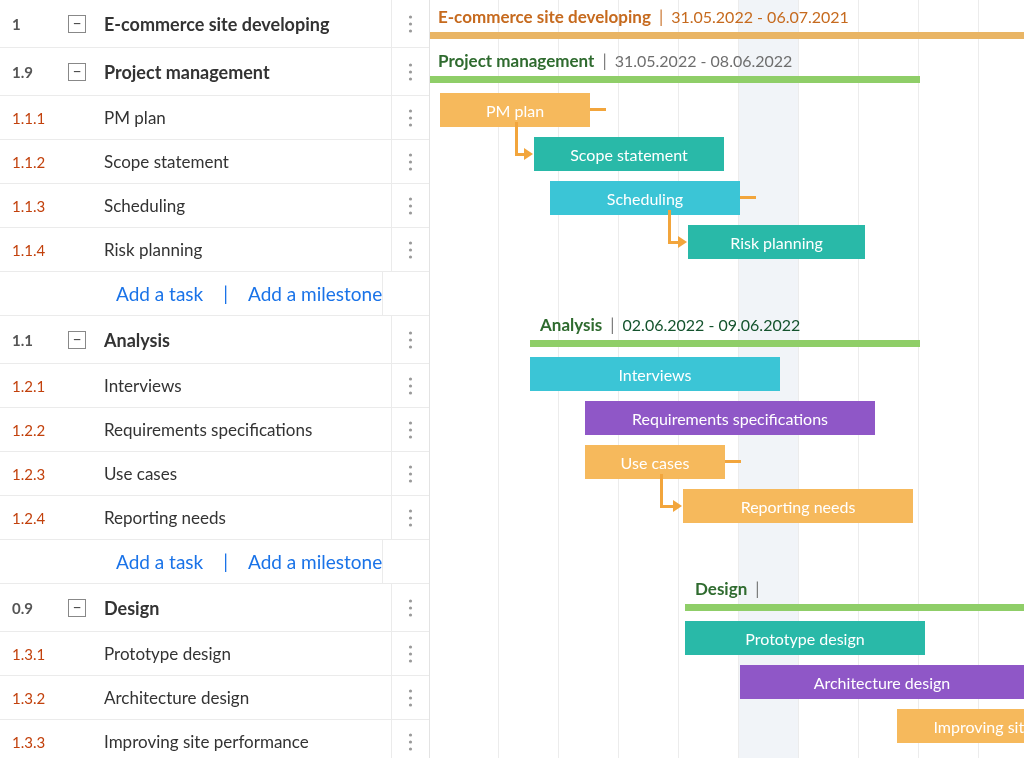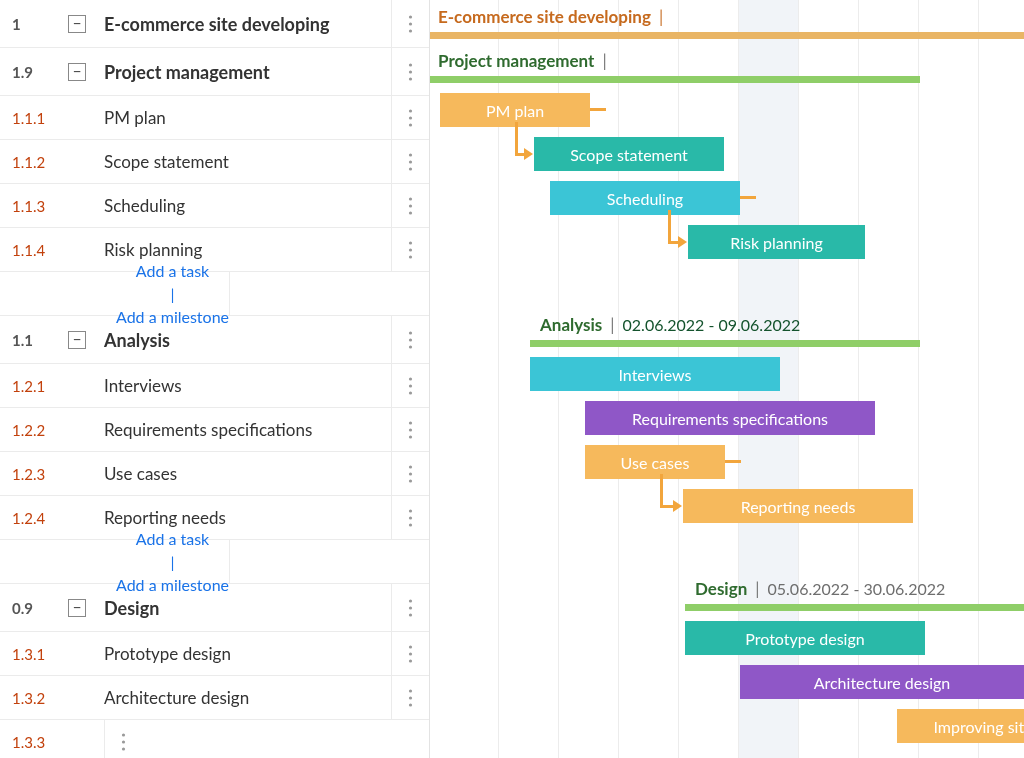--- a/index.html
+++ b/index.html
@@ -12,21 +12,21 @@
   .row .wbs { font-size: 15px; color: #c2410c; width: 56px; flex: 0 0 56px; }
   .row.header .wbs { font-weight: 700; color: #555; }
   .row .toggle { width: 18px; height: 18px; border: 1px solid #888; display: flex; align-items: center; justify-content: center; font-size: 15px; line-height: 1; color: #444; margin-right: 18px; cursor: pointer; background: #fff; }
   .row .toggle-spacer { width: 18px; margin-right: 18px; }
   .row .name { flex: 1; font-size: 17px; color: #333; }
   .row.header .name { font-weight: 700; font-size: 18px; }
   .row .more { width: 30px; display: flex; align-items: center; justify-content: center; cursor: pointer; color: #9a9a9a; }
   .row .more svg { width: 5px; height: 18px; }
   
   .row .more-col { width: 38px; flex: 0 0 38px; height: 100%; border-left: 1px solid #ebebeb; display: flex; align-items: center; justify-content: center; }
-  .row.addrow .add-links { display: flex; align-items: center; padding-left: 104px; gap: 4px; color: #1a73e8; font-size: 16px; flex-direction: column; }
+  .row.addrow .add-links { display: flex; align-items: center; padding-left: 104px; gap: 20px; color: #1a73e8; font-size: 19px; }
   .row.addrow .add-links .sep { color: #1a73e8; }
   .row.addrow .add-links a { color: #1a73e8; text-decoration: none; cursor: pointer; }
   
   .right { flex: 1; position: relative; overflow: hidden; background: #fff; }
   .grid { position: absolute; inset: 0; }
   .grid .vline { position: absolute; top: 0; bottom: 0; width: 1px; background: #ececec; }
   .grid .band { position: absolute; top: 0; bottom: 0; background: #f1f4f8; }
   .summary-label { position: absolute; font-size: 17px; font-weight: 700; display: flex; align-items: baseline; gap: 8px; }
   .summary-label .dates { font-weight: 400; font-size: 16px; }
   .summary-label .pipe { font-weight: 400; color: inherit; opacity: .9; }
@@ -254,20 +254,21 @@
               <circle cx="2" cy="2" r="1.6" fill="currentColor"></circle>
               <circle cx="2" cy="9" r="1.6" fill="currentColor"></circle>
               <circle cx="2" cy="16" r="1.6" fill="currentColor"></circle>
             </svg>
           </div>
         </div>
       </div>
       <div class="row">
         <div class="wbs">1.3.3</div>
         <div class="toggle-spacer"></div>
+        <div class="name">Improving site performance</div>
         <div class="more-col">
           <div class="more">
             <svg viewBox="0 0 4 18">
               <circle cx="2" cy="2" r="1.6" fill="currentColor"></circle>
               <circle cx="2" cy="9" r="1.6" fill="currentColor"></circle>
               <circle cx="2" cy="16" r="1.6" fill="currentColor"></circle>
             </svg>
           </div>
         </div>
       </div>
@@ -282,37 +283,38 @@
         <div class="vline" style="left: 308px;"></div>
         <div class="vline" style="left: 368px;"></div>
         <div class="vline" style="left: 428px;"></div>
         <div class="vline" style="left: 488px;"></div>
         <div class="vline" style="left: 548px;"></div>
       </div>
     <div id="lanes">
         <div class="summary-label" style="left: 8px; top: 6px; color: rgb(198, 106, 30);">
           <span>E-commerce site developing</span>
           <span class="pipe" style="color: rgb(198, 106, 30);"> | </span>
+          <span class="dates" style="color: rgb(198, 106, 30);">31.05.2022 - 06.07.2021</span>
         </div>
         <div class="summary-bar" style="left: 0px; width: 594px; top: 32px; background: rgb(233, 181, 101);"></div>
         <div class="summary-label" style="left: 8px; top: 50px; color: rgb(47, 107, 47);">
           <span>Project management</span>
           <span class="pipe" style="color: rgb(110, 110, 110);"> | </span>
+          <span class="dates" style="color: rgb(110, 110, 110);">31.05.2022 - 08.06.2022</span>
         </div>
         <div class="summary-bar" style="left: 0px; width: 490px; top: 76px; background: rgb(143, 206, 104);"></div>
         <div class="summary-label" style="left: 110px; top: 314px; color: rgb(47, 107, 47);">
           <span>Analysis</span>
           <span class="pipe" style="color: rgb(110, 110, 110);"> | </span>
           <span class="dates" style="color: #14532d;">02.06.2022 - 09.06.2022</span>
         </div>
         <div class="summary-bar" style="left: 100px; width: 390px; top: 340px; background: rgb(143, 206, 104);"></div>
         <div class="summary-label" style="left: 265px; top: 578px; color: rgb(47, 107, 47);">
           <span>Design</span>
           <span class="pipe" style="color: rgb(110, 110, 110);"> | </span>
-          <span class="dates" style="color: rgb(110, 110, 110);">05.06.2022 - 30.06.2022</span>
         </div>
         <div class="summary-bar" style="left: 255px; width: 339px; top: 604px; background: rgb(143, 206, 104);"></div>
         <div class="taskbar orange" style="left: 10px; width: 150px; top: 93px;">
           <span>PM plan</span>
         </div>
         <div class="taskbar teal" style="left: 104px; width: 190px; top: 137px;">
           <span>Scope statement</span>
         </div>
         <div class="taskbar cyanlt" style="left: 120px; width: 190px; top: 181px;">
           <span>Scheduling</span>

